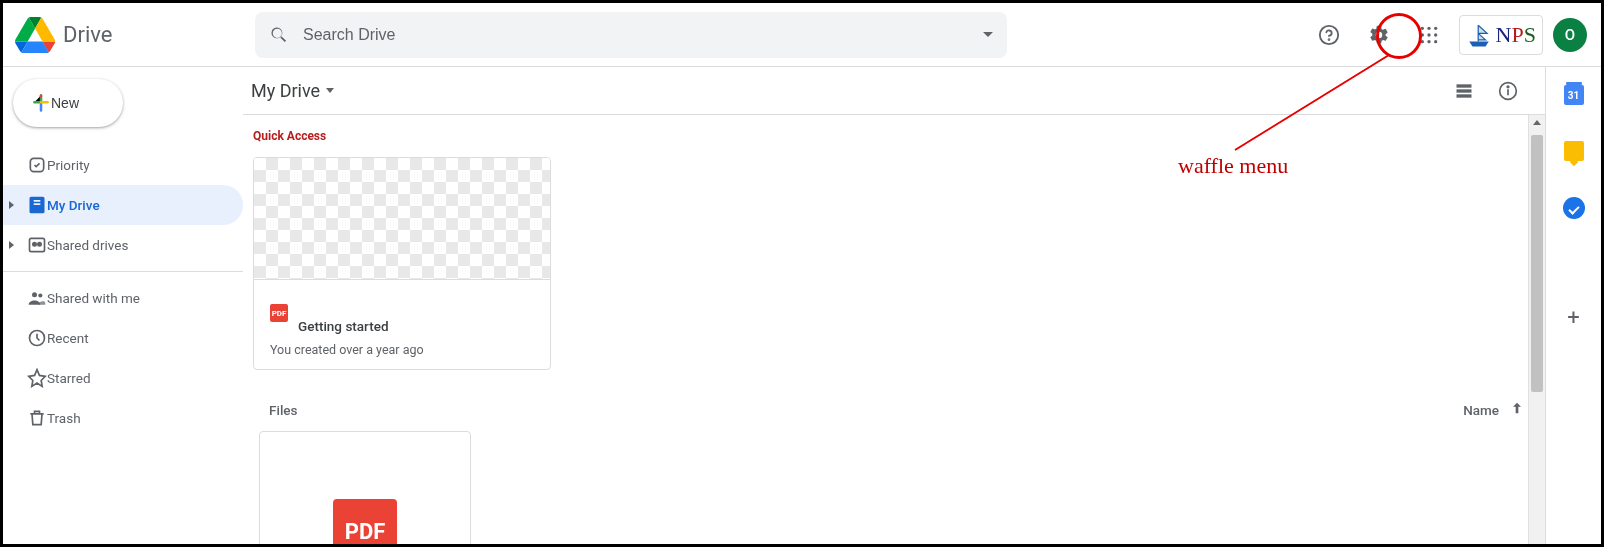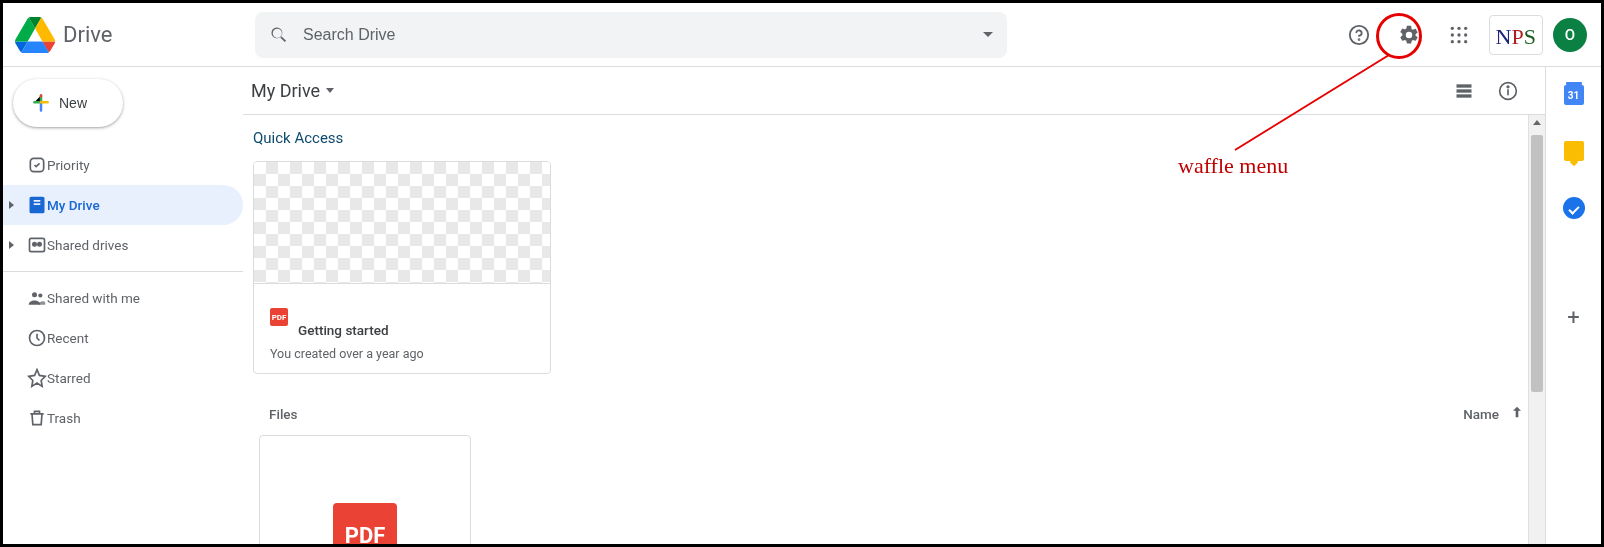--- a/index.html
+++ b/index.html
@@ -59,21 +59,21 @@
   .hicon {
     width: 40px; height: 40px;
     display: flex; align-items: center; justify-content: center;
     border-radius: 50%;
     color: #5f6368;
     cursor: pointer;
   }
   .nps-badge {
     display: flex; align-items: center; gap: 4px;
     border: 1px solid #dadce0; border-radius: 4px;
-    padding: 4px 6px; height: 40px; flex-direction: column;
+    padding: 4px 6px; height: 40px;
   }
   .nps-text { font-family: 'Times New Roman', serif; font-size: 22px; }
   .nps-n { color: #1a237e; }
   .nps-p { color: #b71c1c; }
   .nps-s { color: #1b5e20; }
   .avatar {
     width: 34px; height: 34px; border-radius: 50%;
     background: #0b8043; color: #fff;
     display: flex; align-items: center; justify-content: center;
     font-size: 15px; font-weight: 500;
@@ -81,21 +81,21 @@
   
   .body-row { display: flex; height: calc(100% - 64px); }
   .sidebar { width: 240px; padding: 8px 0; border-right: none; }
   .new-btn {
     margin: 4px 0 12px 10px;
     width: 110px; height: 48px;
     border-radius: 24px;
     border: none;
     box-shadow: 0 1px 2px rgba(60,64,67,.3), 0 1px 3px 1px rgba(60,64,67,.15);
     background: #fff;
-    display: flex; align-items: center; gap: 8px;
+    display: flex; align-items: center; gap: 0;
     padding: 0 18px;
     font-size: 14px; font-weight: 500; color: #3c4043;
     cursor: pointer;
   }
   .plus-svg { width: 20px; height: 20px; }
   .nav-group { padding: 6px 0; border-bottom: 1px solid #dadce0; }
   .nav-group:last-child { border-bottom: none; }
   .nav-item {
     display: flex; align-items: center; 
     height: 40px; padding: 0 12px 0 24px;
@@ -124,21 +124,21 @@
   .breadcrumb { font-size:18px; color:#3c4043; display:flex; align-items:center; gap:6px; }
   .bc-caret {
     width:0; height:0;
     border-left:4px solid transparent;
     border-right:4px solid transparent;
     border-top:5px solid #5f6368;
   }
   .main-header-spacer { flex:1; }
   .view-icons { display:flex; gap:10px; }
   .main-content { flex:1; overflow-y:auto; padding: 14px 10px 0 10px; position:relative; }
-  .section-label { font-size:15px; color:#0c4a6e; font-weight:400; margin: 0 0 14px 0; }
+  .section-label { font-size:12px; color:#b91c1c; font-weight:700; margin: 0 0 14px 0; }
   .qa-card {
     width: 298px; border:1px solid #dadce0; border-radius:4px;
     overflow:hidden; background:#fff;
     cursor: pointer;
   }
   .qa-thumb {
     height: 122px;
     background-image:
       linear-gradient(45deg, #e8e8e8 25%, transparent 25%),
       linear-gradient(-45deg, #e8e8e8 25%, transparent 25%),

